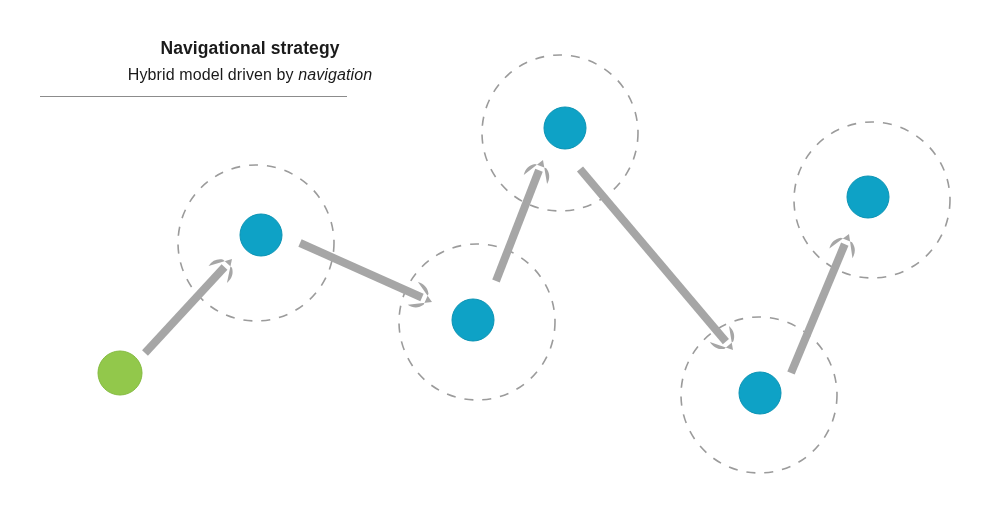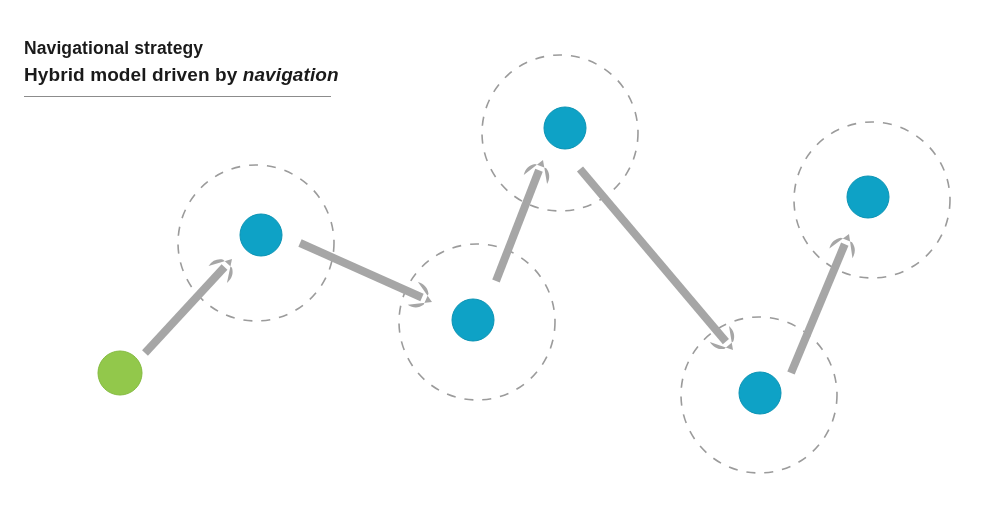--- a/index.html
+++ b/index.html
@@ -14,37 +14,38 @@
   }
   #stage {
     position: relative;
     width: 1000px;
     height: 523px;
     background: #ffffff;
     overflow: hidden;
   }
   .header-block {
     position: absolute;
-    left: 24px;
+    left: 40px;
     top: 36px;
     width: 420px;
+    text-align: center;
   }
   .title {
     font-family: "Liberation Sans", sans-serif;
     font-size: 17.5px;
     font-weight: bold;
     color: #1a1a1a;
     line-height: 25px;
     letter-spacing: 0.1px;
     white-space: nowrap;
   }
   .subtitle {
     font-family: "Liberation Sans", sans-serif;
-    font-size: 19px;
-    font-weight: bold;
+    font-size: 16px;
+    font-weight: normal;
     color: #1a1a1a;
     line-height: 27px;
     letter-spacing: 0.1px;
     white-space: nowrap;
   }
   .subtitle .emph {
     font-style: italic;
   }
   .rule {
     width: 307px;

